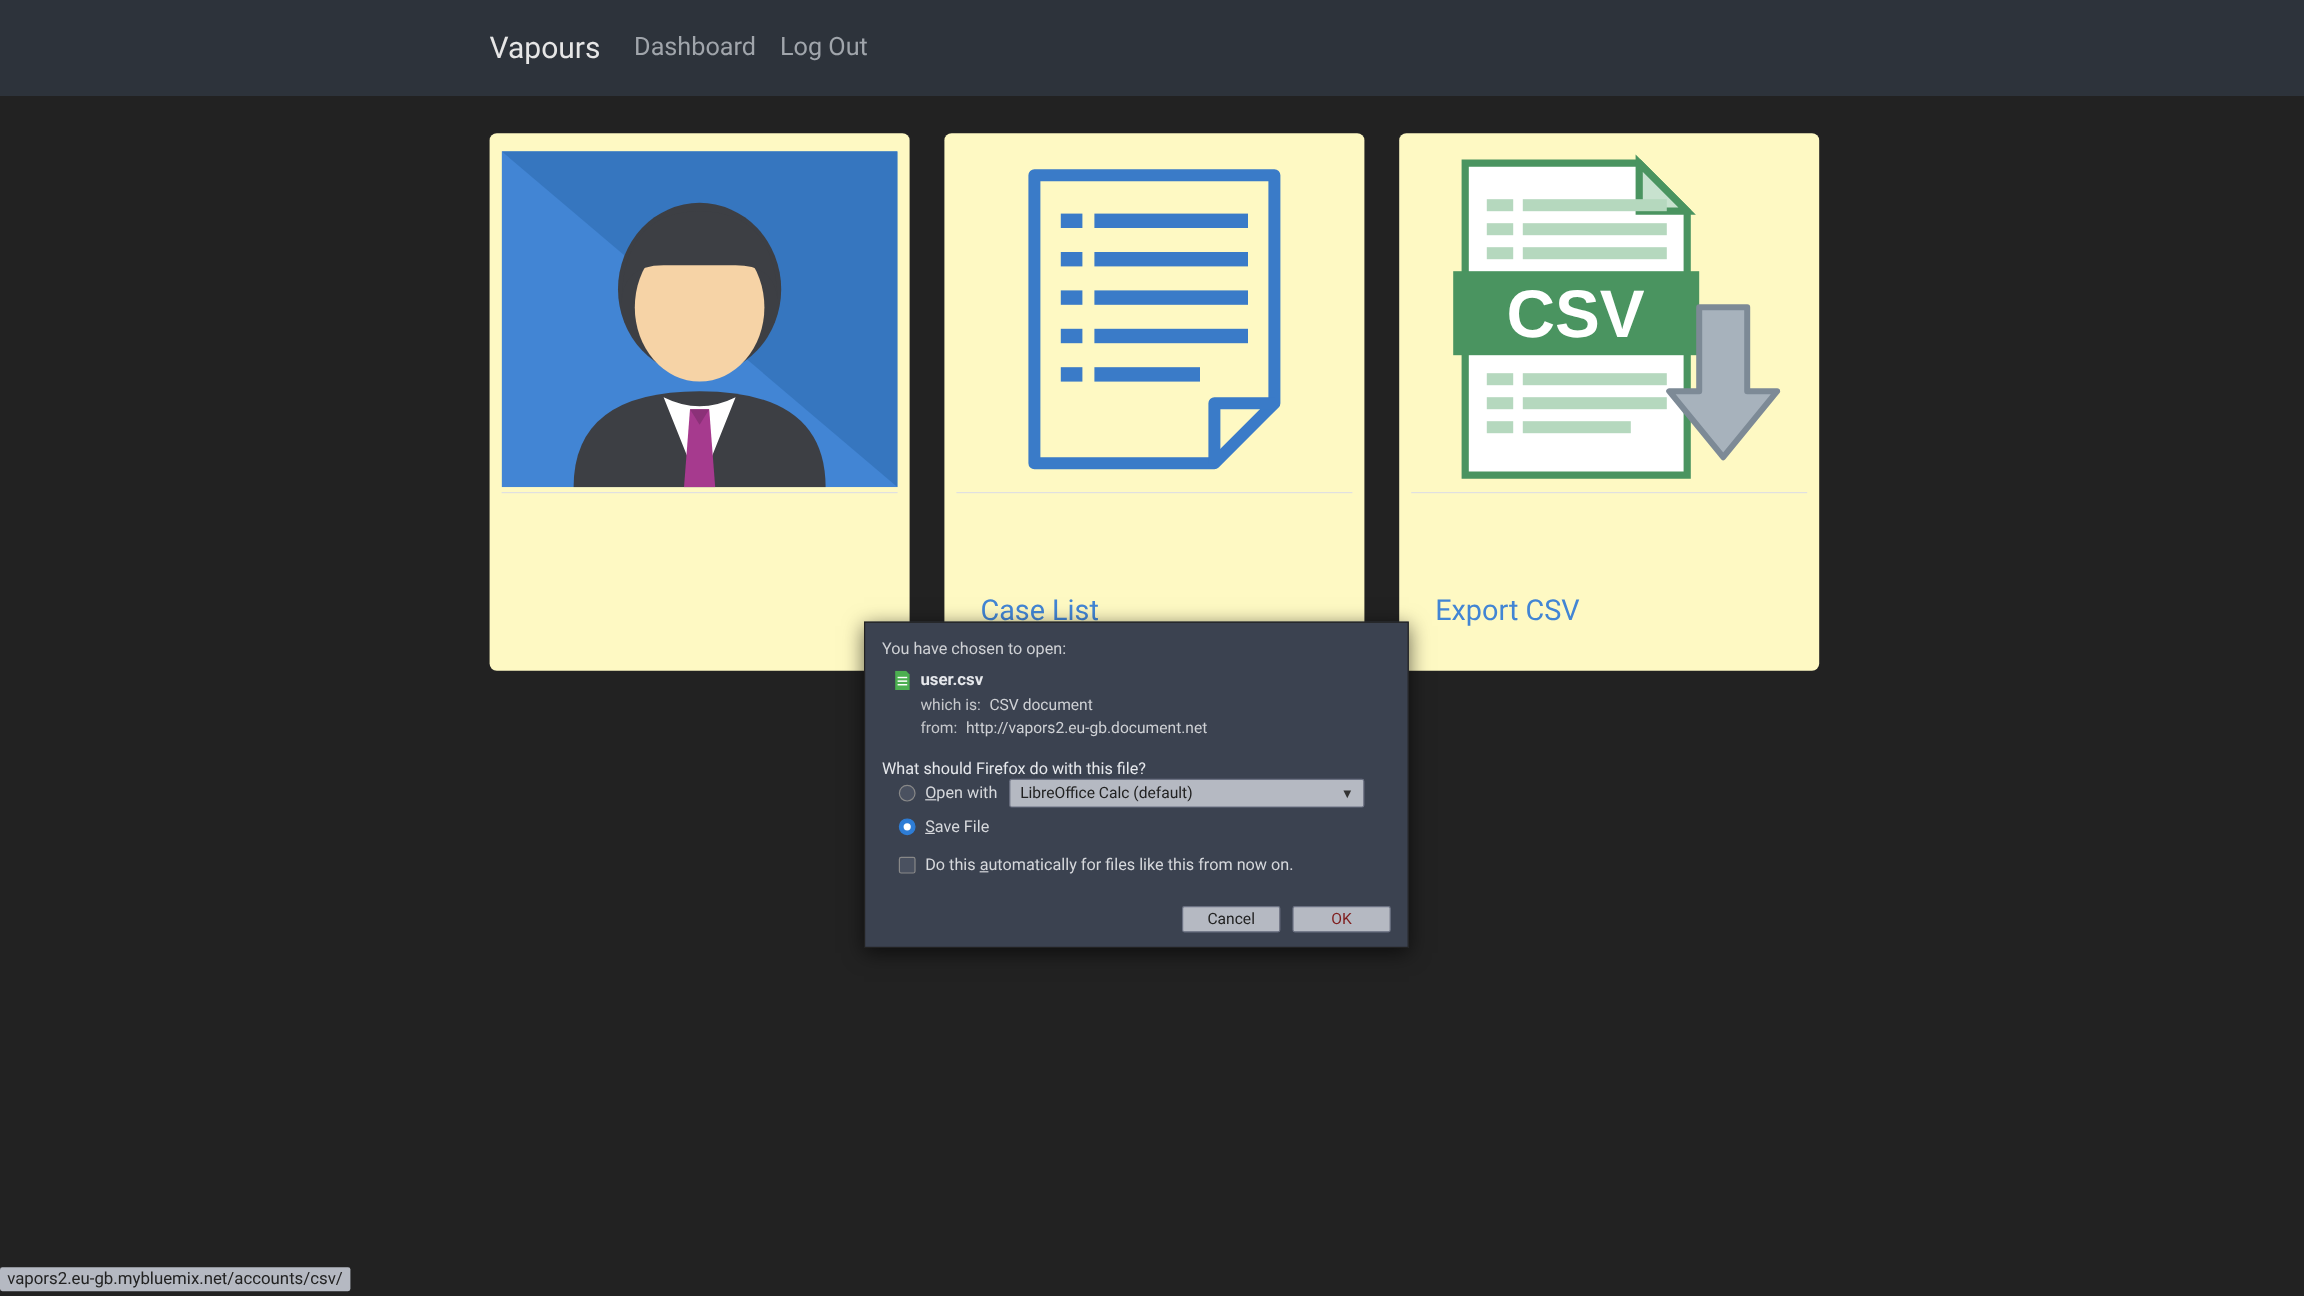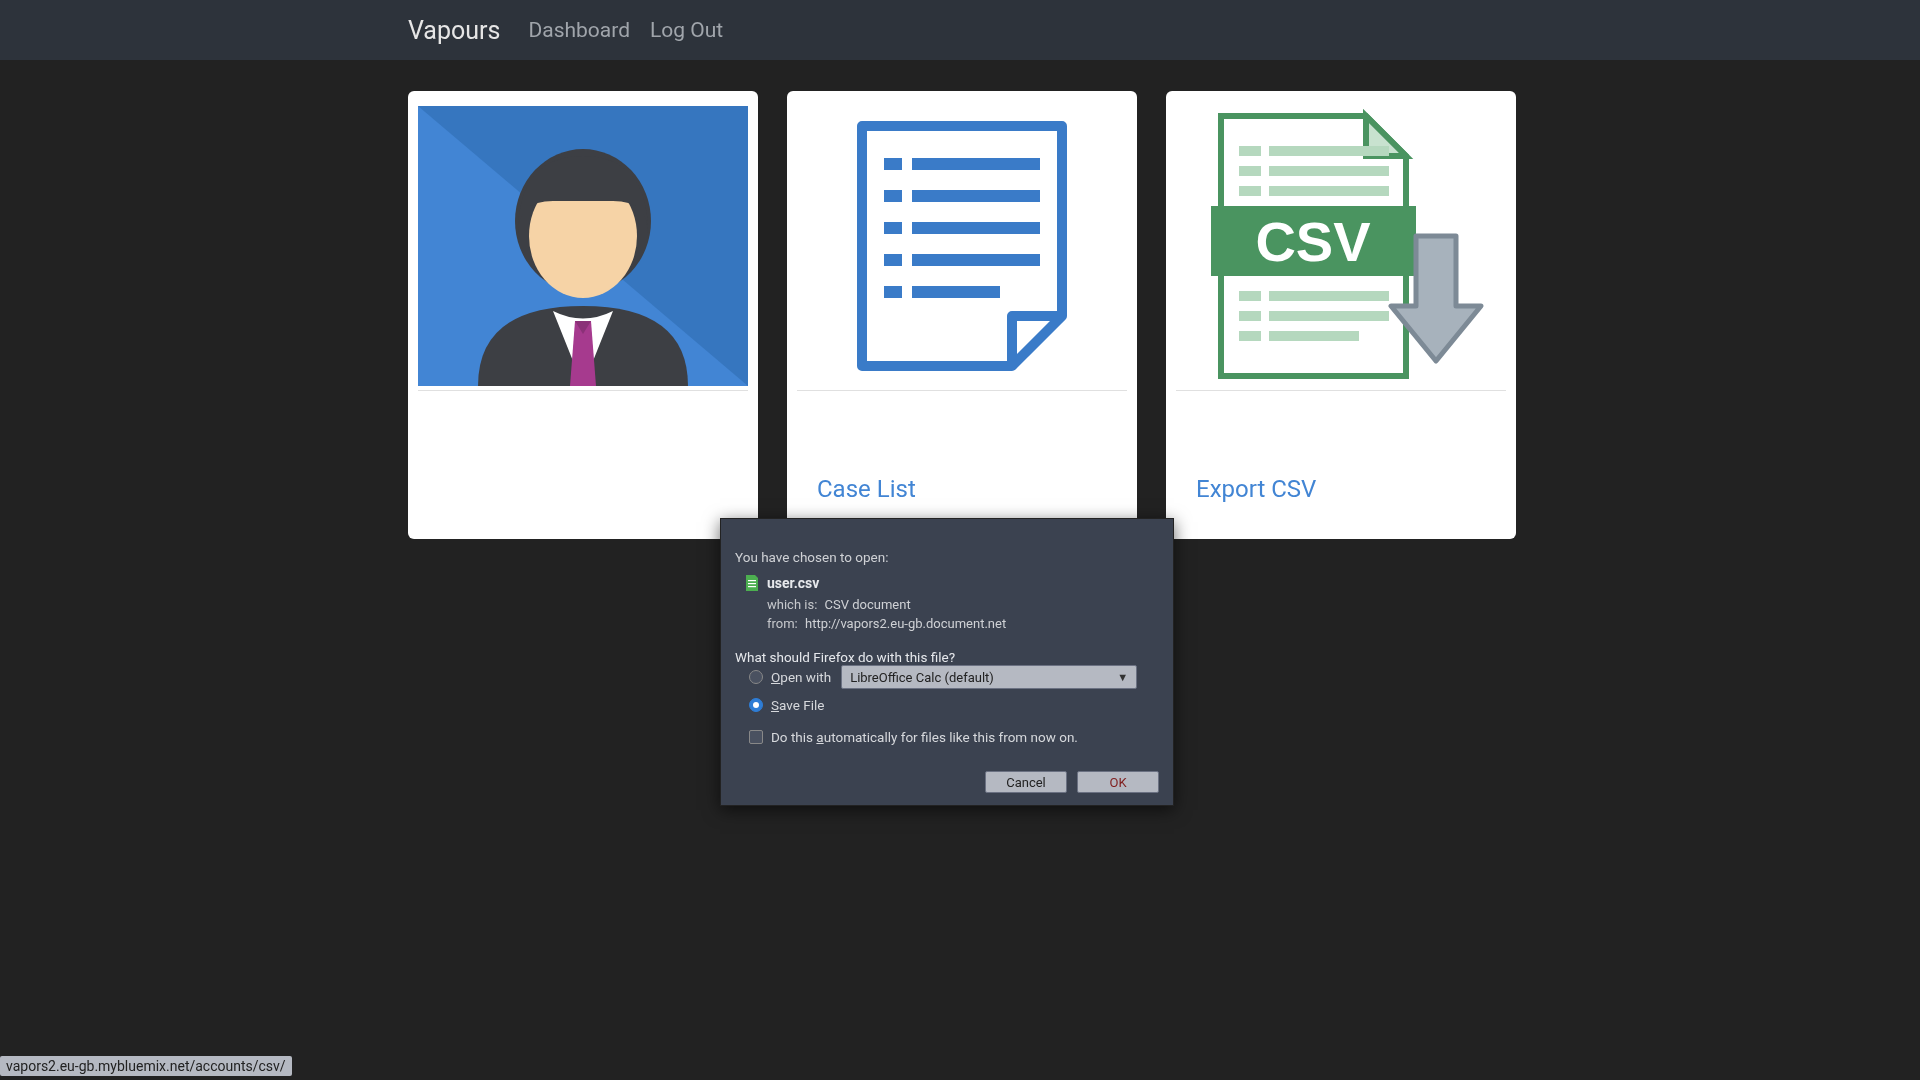--- a/index.html
+++ b/index.html
@@ -6,21 +6,21 @@
   body {
     font-family: -apple-system, BlinkMacSystemFont, "Segoe UI", Roboto, sans-serif;
     background: #222222;
     width: 1920px;
     height: 1080px;
     position: relative;
     overflow: hidden;
   }
   .navbar {
     background: #2d333b;
-    height: 60px;
+    height: 80px;
     display: flex;
     align-items: center;
     padding-left: 408px;
   }
   .navbar-brand {
     color: #e6e6e6;
     font-size: 25px;
     font-weight: 400;
     margin-right: 28px;
   }
@@ -32,21 +32,21 @@
   }
   .cards-container {
     display: flex;
     gap: 29px;
     padding-left: 408px;
     padding-top: 31px;
   }
   .card {
     width: 350px;
     height: 448px;
-    background: #ffffff;
+    background: #fef9c3;
     border-radius: 6px;
     padding: 10px;
     display: flex;
     flex-direction: column;
     cursor: pointer;
   }
   .card-image {
     width: 100%;
     height: 290px;
     display: flex;
@@ -71,21 +71,21 @@
   .dialog {
     position: absolute;
     left: 720px;
     top: 518px;
     width: 454px;
     background: #3b4250;
     border: 1px solid #222;
     box-shadow: 0 4px 16px rgba(0,0,0,0.6);
     color: #d6d8dc;
     font-size: 13.5px;
-    padding: 30px 14px 12px 14px;
+    padding: 14px 14px 12px 14px;
   }
   .dialog-intro { margin-bottom: 10px; font-size: 13.5px; color: #cfd1d5;}
   .file-row { display: flex; align-items: center; margin-bottom: 6px; padding-left: 10px;}
   .file-icon { width: 14px; height: 16px; margin-right: 8px; }
   .file-name { font-weight: bold; color: #e6e8ec; font-size: 14px;}
   .meta-row { padding-left: 32px; font-size: 13px; margin-bottom: 4px; color: #cfd1d5;}
   .meta-label { color: #c6c8cc; margin-right: 4px;}
   .question { margin-top: 18px; font-weight: normal; font-size: 13.5px; color: #e6e8ec;}
   .radio-row { display: flex; align-items: center; padding-left: 14px; margin-bottom: 8px; font-size: 13.5px;}
   .radio-circle {

